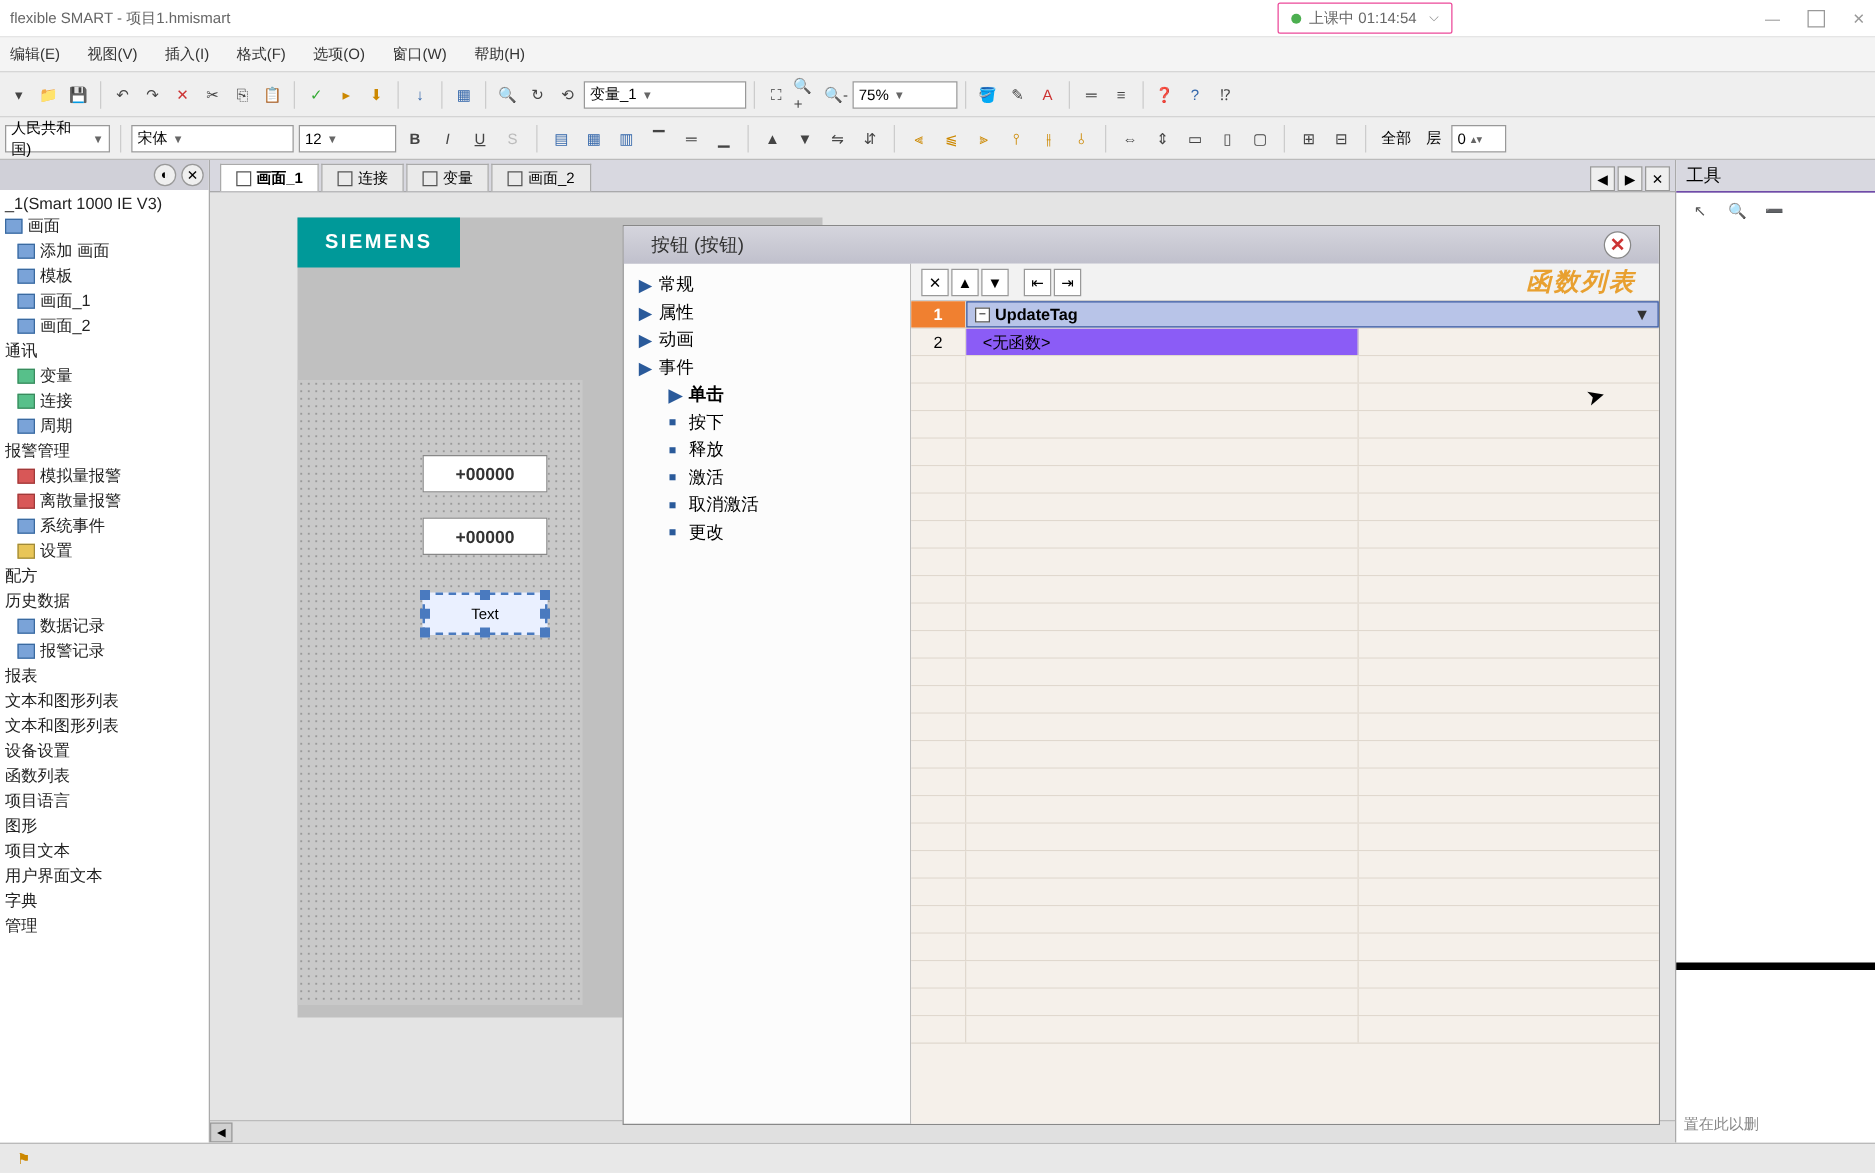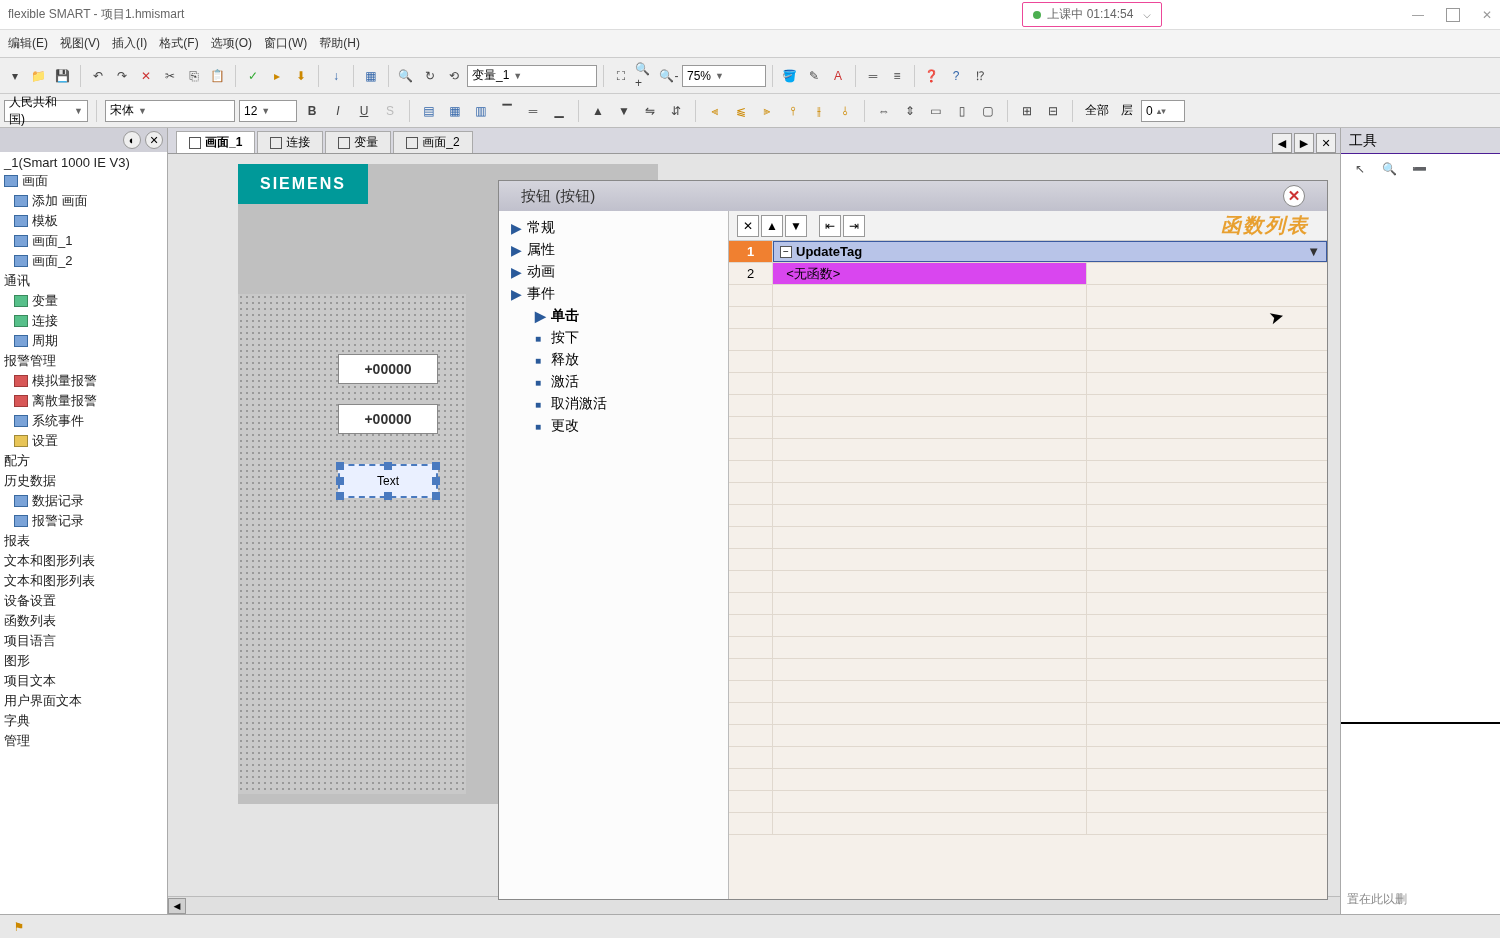--- a/index.html
+++ b/index.html
@@ -9,32 +9,32 @@
 .titlebar { height: 30px; background: #fff; display: flex; align-items: center; padding: 0 8px; color: #666; border-bottom: 1px solid #ddd; }
 .titlebar .title { flex: 0 0 auto; }
 .titlebar .spacer { flex: 1; }
 .status-pill { display: flex; align-items: center; gap: 6px; border: 1px solid #ec4899; border-radius: 2px; padding: 3px 10px; margin-right: 250px; background: #fff; }
 .green-dot { width: 8px; height: 8px; border-radius: 50%; background: #4caf50; }
 .chev { color: #888; font-size: 10px; margin-left: 4px; }
 .win-ctrls { display: flex; gap: 22px; color: #999; }
 .win-btn { width: 14px; height: 14px; border: 1px solid #999; }
 
 
-.menubar { height: 28px; background: #f4f4f4; display: flex; align-items: center; padding: 0 4px; gap: 4px; border-bottom: 1px solid #ccc; }
+.menubar { height: 28px; background: #f4f4f4; display: flex; align-items: center; padding: 0 4px; gap: 14px; border-bottom: 1px solid #ccc; }
 .menuitem { padding: 2px 4px; color: #333; }
 
 
 .toolbar { height: 36px; background: #efefef; display: flex; align-items: center; padding: 0 4px; gap: 2px; border-bottom: 1px solid #ccc; }
 .tbtn { width: 22px; height: 22px; display: flex; align-items: center; justify-content: center; color: #444; border: 1px solid transparent; }
 .tsep { width: 1px; height: 22px; background: #ccc; margin: 0 4px; }
 .tdd { height: 22px; border: 1px solid #999; background: #fff; display: flex; align-items: center; padding: 0 4px; font-size: 12px; }
 .tdd .arrow { margin-left: 4px; color: #666; font-size: 9px; }
 .tdd.wide { width: 130px; }
 .tdd.mid { width: 84px; }
-.tdd.small { width: 58px; }
+.tdd.small { width: 78px; }
 .tdd.tiny { width: 44px; }
 
 
 .toolbar2 { height: 34px; background: #efefef; display: flex; align-items: center; padding: 0 4px; gap: 4px; border-bottom: 1px solid #bbb; }
 
 
 .main { display: flex; height: calc(938px - 30px - 28px - 36px - 34px - 24px); }
 
 
 .left-pane { width: 168px; background: #fff; border-right: 1px solid #aaa; display: flex; flex-direction: column; }
@@ -52,21 +52,21 @@
 
 .center { flex: 1; display: flex; flex-direction: column; background: #e4e4e4; position: relative; }
 .doc-tabs { height: 26px; background: #d8d8e0; display: flex; align-items: flex-end; border-bottom: 1px solid #999; padding-left: 8px; gap: 2px; }
 .doc-tab { height: 22px; padding: 2px 12px; background: #eaeaea; border: 1px solid #aaa; border-bottom: none; display:flex; align-items:center; gap:4px; font-size:12px; }
 .doc-tab.active { background: #fff; font-weight: bold; }
 .doc-tab .tabicon { width: 12px; height: 12px; border: 1px solid #555; }
 .nav-ctrls { margin-left: auto; display: flex; gap: 2px; padding-right: 4px; }
 .nav-btn { width: 20px; height: 20px; background: #efefef; border: 1px solid #999; display:flex; align-items:center; justify-content:center; font-size:11px; }
 
 .canvas-wrap { flex: 1; background: #e4e4e4; overflow: hidden; position: relative; }
-.design-surface { position: absolute; left: 70px; top: 10px; width: 420px; height: 640px; background: #c0c0c0; }
+.design-surface { position: absolute; left: 70px; top: 20px; width: 420px; height: 640px; background: #c0c0c0; }
 .siemens-bar { position: absolute; left: 0; top: 0; width: 130px; height: 40px; background: #009999; color: #fff; display:flex; align-items:center; justify-content:center; font-weight:bold; letter-spacing:2px; font-size:16px; }
 .dotted-area { position: absolute; left: 0; top: 130px; width: 228px; height: 500px; background-image: radial-gradient(#999 1px, transparent 1px); background-size: 6px 6px; background-color: #c9c9c9; }
 .io-field { position: absolute; width: 100px; height: 30px; background: #fff; border: 1px solid #888; display:flex; align-items:center; justify-content:center; font-size:14px; font-weight:bold; color:#333; }
 .io1 { left: 100px; top: 190px; }
 .io2 { left: 100px; top: 240px; }
 .button-obj { position: absolute; left: 100px; top: 300px; width: 100px; height: 34px; background: #eaf0ff; border: 2px dashed #4a7abf; display:flex; align-items:center; justify-content:center; }
 .sel-handle { position: absolute; width: 8px; height: 8px; background: #4a7abf; }
 .sh-tl { left:-4px; top:-4px; } .sh-tr { right:-4px; top:-4px; } .sh-bl { left:-4px; bottom:-4px; } .sh-br { right:-4px; bottom:-4px; }
 .sh-tm { left:calc(50% - 4px); top:-4px; } .sh-bm { left:calc(50% - 4px); bottom:-4px; }
 .sh-ml { left:-4px; top:calc(50% - 4px); } .sh-mr { right:-4px; top:calc(50% - 4px); }
@@ -93,29 +93,29 @@
 .fg-num { width:44px; text-align:center; display:flex; align-items:center; justify-content:center; border-right:1px solid #e0d8ce; }
 .fg-cell1 { flex:1; display:flex; align-items:center; padding:0 6px; border-right:1px solid #e0d8ce; }
 .fg-cell2 { width:240px; display:flex; align-items:center; justify-content:center; }
 .fg-row.r1 .fg-num { background:#f08030; color:#fff; font-weight:bold; }
 .fg-row.r1 .fg-cell1 { background:#b8c4e8; border:1px solid #3a5aa0; }
 .dd-arrow { margin-left:auto; color:#333; }
 .minus { width:12px; height:12px; border:1px solid #555; display:inline-flex; align-items:center; justify-content:center; margin-right:4px; background:#fff; font-size:10px; }
 .fg-row.r1b .fg-num { background:#f5f0ea; }
 .fg-row.r1b .fg-cell1 { background:#f5e8d8; justify-content:center; }
 .fg-row.r1b .fg-cell2 { background:#f08030; color:#fff; font-weight:bold; }
-.fg-row.r2 .fg-cell1 { background:#d946ef; }
+.fg-row.r2 .fg-cell1 { background:#8b5cf6; }
 .fg-row.empty { background:#f5f0ea; }
 
 
 .right-pane { width: 160px; background:#fff; border-left:1px solid #aaa; display:flex; flex-direction:column; }
 .right-head { height:26px; background:#d8d8e0; border-bottom:1px solid #4c1d95; display:flex; align-items:center; padding:0 8px; font-size:14px; }
 .right-tools { padding: 4px 8px; display:flex; gap:8px; }
 .tool-icon { width:22px; height:22px; display:flex; align-items:center; justify-content:center; color:#555; }
-.right-bottom { margin-top:auto; height:192px; border-top:2px solid #000000; padding:6px; color:#888; display:flex; align-items:flex-end; }
+.right-bottom { margin-top:auto; height:144px; border-top:6px solid #000000; padding:6px; color:#888; display:flex; align-items:flex-end; }
 
 
 .statusbar { height: 24px; background: #e8e8e8; border-top: 1px solid #aaa; display:flex; align-items:center; padding:0 8px; gap:8px; }
 .scroll-h { position:absolute; bottom:0; left:0; right:0; height:18px; background:#e0e0e0; border-top:1px solid #bbb; display:flex; align-items:center; }
 .scroll-btn { width:18px; height:16px; background:#d0d0d0; border:1px solid #999; display:flex; align-items:center; justify-content:center; font-size:9px; }
 
 
 .cursor { position:absolute; left:770px; top:125px; font-size:18px; color:#000; pointer-events:none; z-index:100; transform: rotate(-15deg); }
 </style>
 </head>

